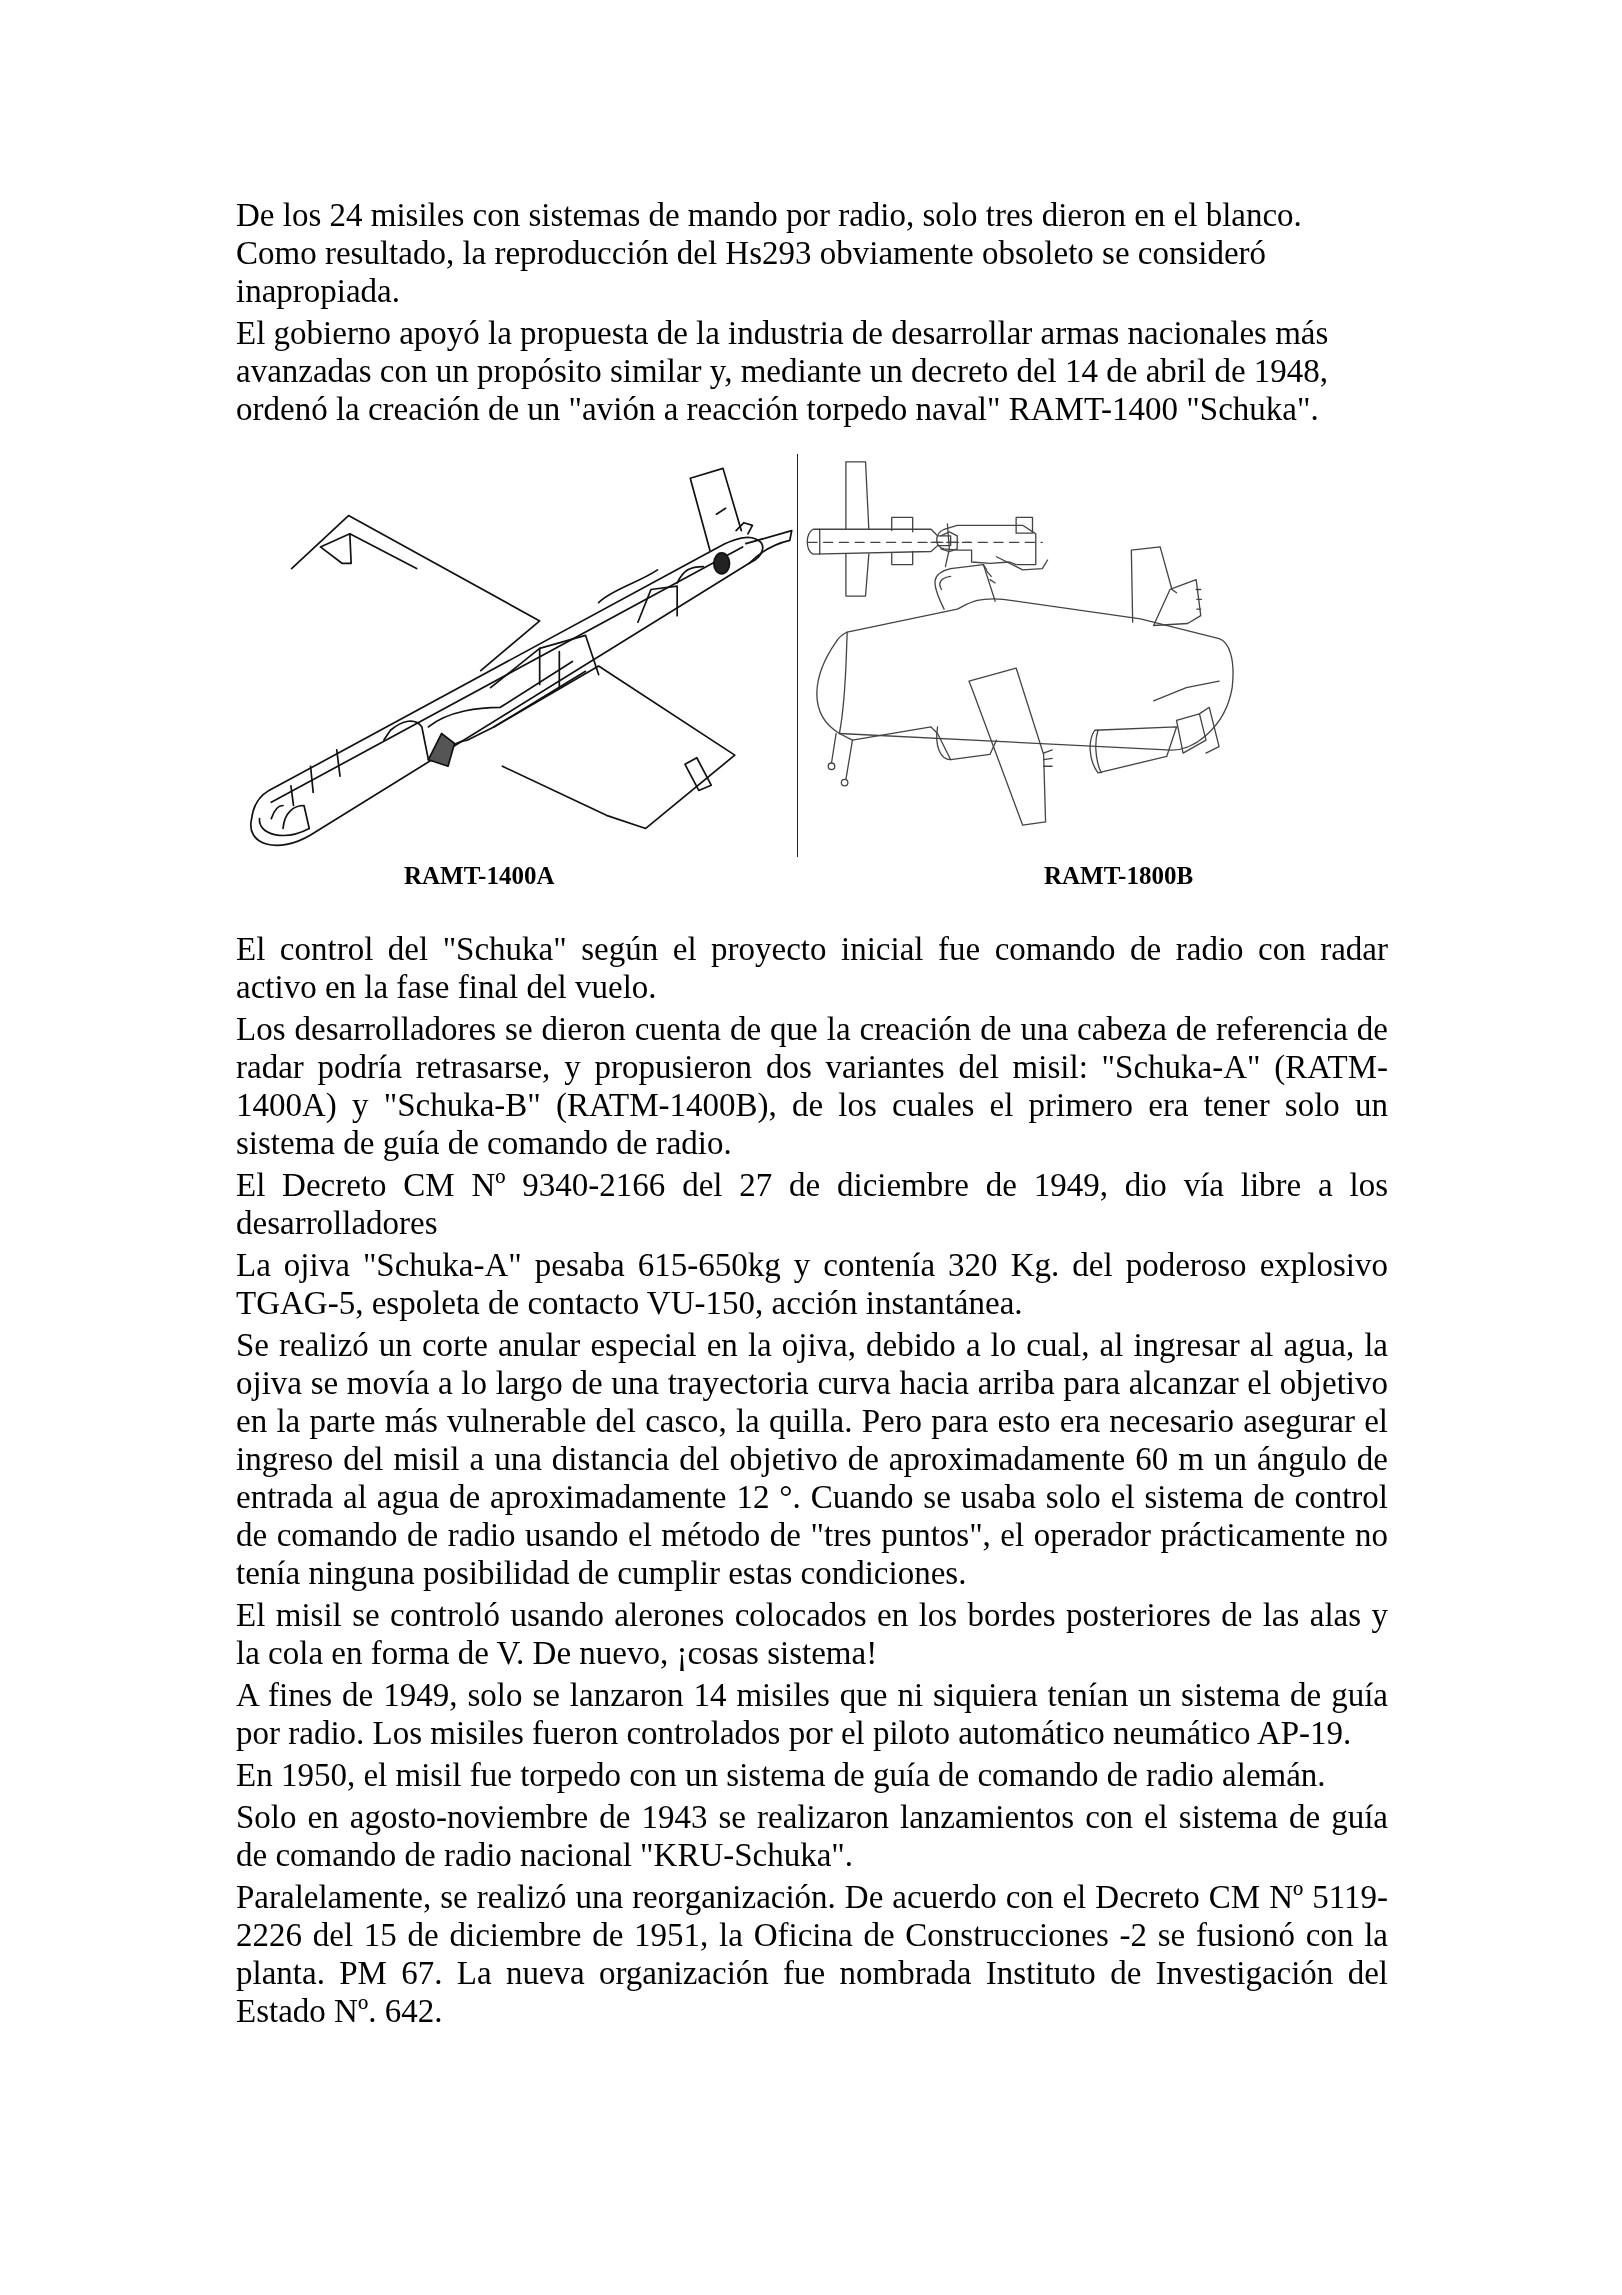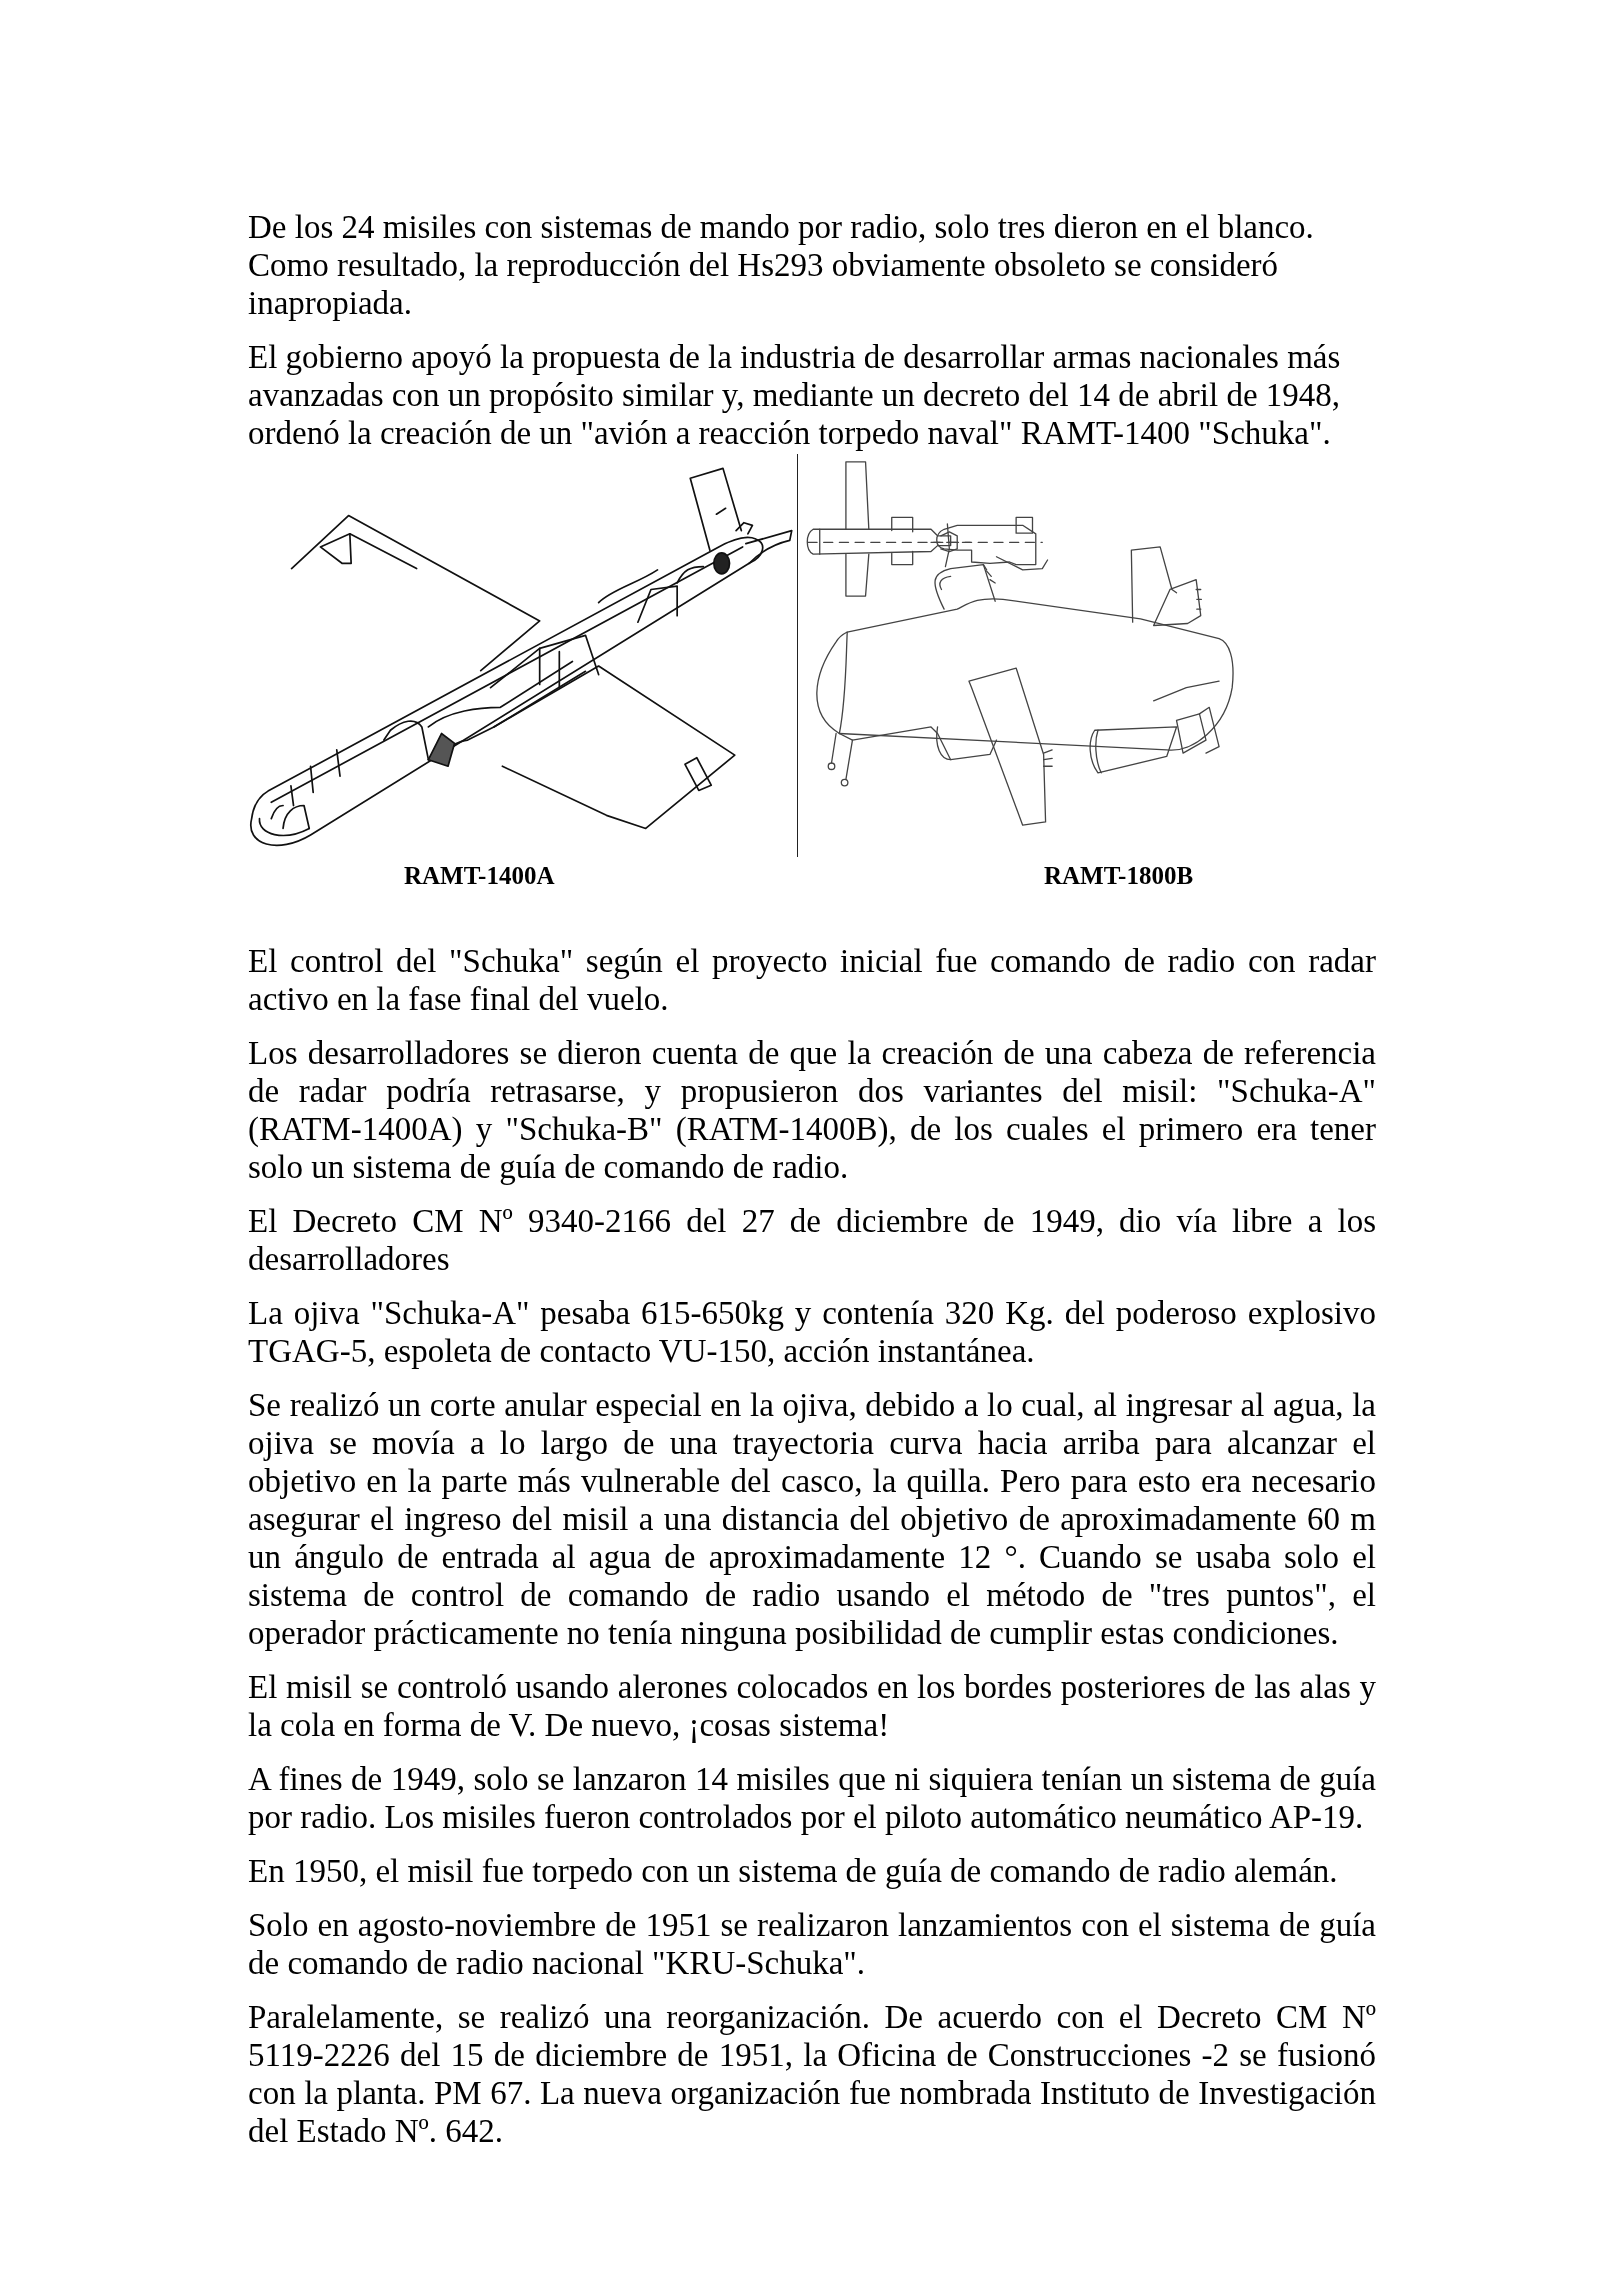--- a/index.html
+++ b/index.html
@@ -3,21 +3,21 @@
 <meta charset="utf-8">
 <style>
   html, body { margin: 0; padding: 0; background: #ffffff; }
   body { width: 1623px; height: 2295px; position: relative; overflow: hidden; }
   .page { position: absolute; left: 0; top: 0; width: 1623px; height: 2295px; background: #fff; }
   .text-block {
     position: absolute; left: 232px; width: 1160px;
     font-family: "Liberation Serif", "DejaVu Serif", serif;
     font-size: 33px; line-height: 38px; color: #000;
   }
-  .text-block p { margin: 16px; }
+  .text-block p { margin: 4px; }
   #block1 { top: 192px; }
   #block1 p { text-align: left; }
   #block2 { top: 926px; }
   #block2 p { text-align: justify; text-align-last: left; }
   .figure { position: absolute; left: 232px; top: 452px; width: 1160px; height: 445px; }
   .fig-divider { position: absolute; left: 565px; top: 2px; width: 1.3px; height: 403px; background: #222; }
   .fig-left { position: absolute; left: 0; top: 0; width: 563px; height: 419px; }
   .fig-right { position: absolute; left: 568px; top: 0; width: 592px; height: 419px; }
   .caption {
     position: absolute; top: 410px;
@@ -126,18 +126,18 @@
 
   <div class="text-block" id="block2">
     <p>El control del "Schuka" según el proyecto inicial fue comando de radio con radar activo en la fase final del vuelo.</p>
     <p>Los desarrolladores se dieron cuenta de que la creación de una cabeza de referencia de radar podría retrasarse, y propusieron dos variantes del misil: "Schuka-A" (RATM-1400A) y "Schuka-B" (RATM-1400B), de los cuales el primero era tener solo un sistema de guía de comando de radio.</p>
     <p>El Decreto CM Nº 9340-2166 del 27 de diciembre de 1949, dio vía libre a los desarrolladores</p>
     <p>La ojiva "Schuka-A" pesaba 615-650kg y contenía 320 Kg. del poderoso explosivo TGAG-5, espoleta de contacto VU-150, acción instantánea.</p>
     <p>Se realizó un corte anular especial en la ojiva, debido a lo cual, al ingresar al agua, la ojiva se movía a lo largo de una trayectoria curva hacia arriba para alcanzar el objetivo en la parte más vulnerable del casco, la quilla. Pero para esto era necesario asegurar el ingreso del misil a una distancia del objetivo de aproximadamente 60 m un ángulo de entrada al agua de aproximadamente 12 °. Cuando se usaba solo el sistema de control de comando de radio usando el método de "tres puntos", el operador prácticamente no tenía ninguna posibilidad de cumplir estas condiciones.</p>
     <p>El misil se controló usando alerones colocados en los bordes posteriores de las alas y la cola en forma de V. De nuevo, ¡cosas sistema!</p>
     <p>A fines de 1949, solo se lanzaron 14 misiles que ni siquiera tenían un sistema de guía por radio. Los misiles fueron controlados por el piloto automático neumático AP-19.</p>
     <p>En 1950, el misil fue torpedo con un sistema de guía de comando de radio alemán.</p>
-    <p>Solo en agosto-noviembre de 1951 se realizaron lanzamientos con el sistema de guía de comando de radio nacional "KRU-Schuka".</p>
+    <p>Solo en agosto-noviembre de 1943 se realizaron lanzamientos con el sistema de guía de comando de radio nacional "KRU-Schuka".</p>
     <p>Paralelamente, se realizó una reorganización. De acuerdo con el Decreto CM Nº 5119-2226 del 15 de diciembre de 1951, la Oficina de Construcciones -2 se fusionó con la planta. PM 67. La nueva organización fue nombrada Instituto de Investigación del Estado Nº. 642.</p>
   </div>
 
 </div>
 
 
 </body></html>

